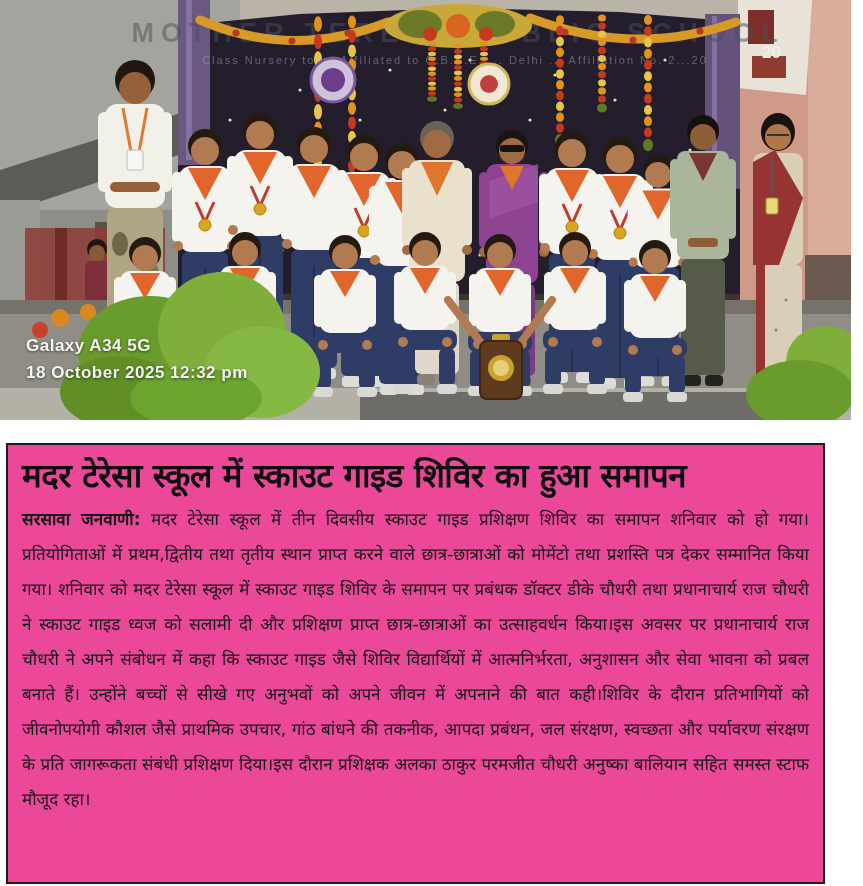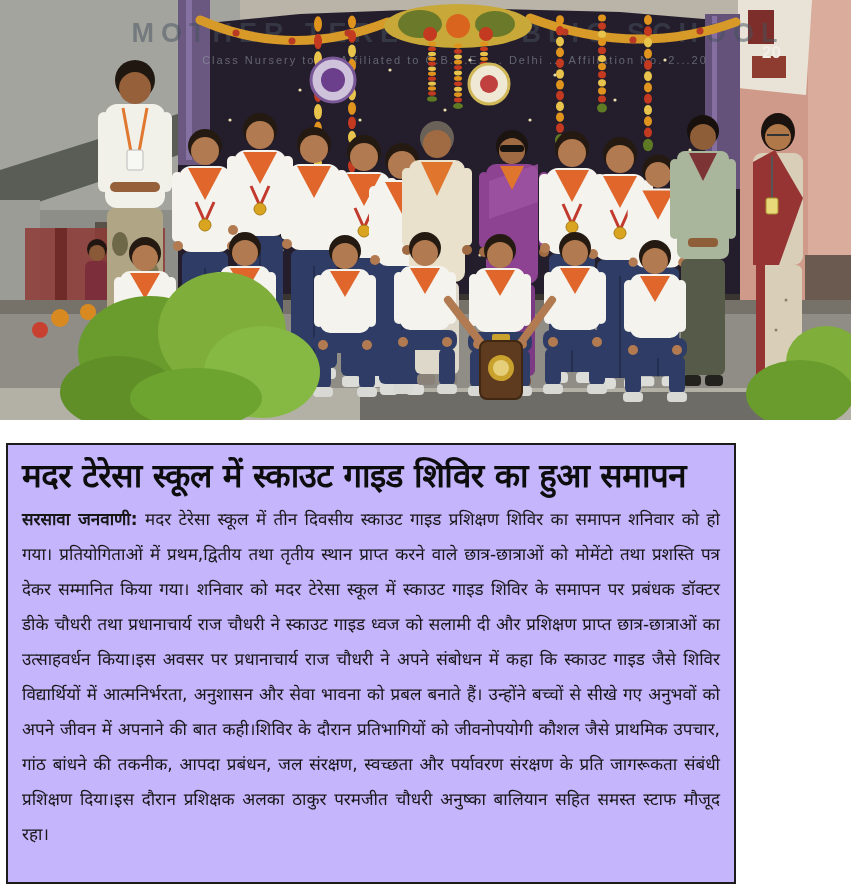--- a/index.html
+++ b/index.html
@@ -3,22 +3,22 @@
 <meta charset="utf-8">
 <style>
   * { margin:0; padding:0; box-sizing:border-box; }
   html,body { background:#ffffff; }
   body { width:863px; height:886px; position:relative; font-family:"Liberation Sans", sans-serif; overflow:hidden; }
   .photo-wrap { position:absolute; left:0; top:0; width:851px; height:420px; overflow:hidden; background:#b9b3a8; }
   .photo-wrap svg { display:block; }
   .watermark { position:absolute; left:26px; top:336px; color:#f4f4f2; text-shadow:0 1px 3px rgba(0,0,0,.55); font-weight:600; }
   .watermark .wm1 { font-size:17px; letter-spacing:.5px; }
   .watermark .wm2 { font-size:17px; margin-top:7px; letter-spacing:.5px; }
-  .article { position:absolute; left:6px; top:443px; width:730px; height:441px;
-             border:2px solid #1c1c1c; background:#c4b5fd; padding:10px 14px 8px 14px;
+  .article { position:absolute; left:6px; top:443px; width:819px; height:441px;
+             border:2px solid #1c1c1c; background:#ec4899; padding:10px 14px 8px 14px;
              font-family:"DejaVu Sans","Liberation Serif",serif; }
   .headline { font-size:33px; font-weight:700; color:#0d0d0d; letter-spacing:-0.5px; line-height:1.25; margin-bottom:6px; white-space:nowrap; }
   .bodytext { font-size:17px; line-height:35px; color:#171717; text-align:justify; }
   .dateline { font-weight:700; }
 </style>
 </head>
 <body>
 
 <div class="photo-wrap">
 <svg width="851" height="420" viewBox="0 0 851 420">
@@ -314,20 +314,24 @@
     <ellipse cx="262" cy="372" rx="58" ry="46" fill="#86b944"></ellipse>
     <ellipse cx="118" cy="392" rx="58" ry="36" fill="#5f8f26"></ellipse>
     <ellipse cx="196" cy="398" rx="66" ry="30" fill="#6da32f"></ellipse>
   </g>
   <g>
     <ellipse cx="826" cy="362" rx="40" ry="36" fill="#7fae3a"></ellipse>
     <ellipse cx="800" cy="394" rx="54" ry="34" fill="#699c2c"></ellipse>
   </g>
 </svg>
 
+<div class="watermark">
+  <div class="wm1">Galaxy A34 5G</div>
+  <div class="wm2">18 October 2025 12:32 pm</div>
+</div>
 </div>
 
 <div class="article">
   <div class="headline">मदर टेरेसा स्कूल में स्काउट गाइड शिविर का हुआ समापन</div>
   <div class="bodytext">
     <span class="dateline">सरसावा जनवाणी:</span>
     <span>मदर टेरेसा स्कूल में तीन दिवसीय स्काउट गाइड प्रशिक्षण शिविर का समापन शनिवार को हो गया। प्रतियोगिताओं में प्रथम,द्वितीय तथा तृतीय स्थान प्राप्त करने वाले छात्र-छात्राओं को मोमेंटो तथा प्रशस्ति पत्र देकर सम्मानित किया गया। शनिवार को मदर टेरेसा स्कूल में स्काउट गाइड शिविर के समापन पर प्रबंधक डॉक्टर डीके चौधरी तथा प्रधानाचार्य राज चौधरी ने स्काउट गाइड ध्वज को सलामी दी और प्रशिक्षण प्राप्त छात्र-छात्राओं का उत्साहवर्धन किया।इस अवसर पर प्रधानाचार्य राज चौधरी ने अपने संबोधन में कहा कि स्काउट गाइड जैसे शिविर विद्यार्थियों में आत्मनिर्भरता, अनुशासन और सेवा भावना को प्रबल बनाते हैं। उन्होंने बच्चों से सीखे गए अनुभवों को अपने जीवन में अपनाने की बात कही।शिविर के दौरान प्रतिभागियों को जीवनोपयोगी कौशल जैसे प्राथमिक उपचार, गांठ बांधने की तकनीक, आपदा प्रबंधन, जल संरक्षण, स्वच्छता और पर्यावरण संरक्षण के प्रति जागरूकता संबंधी प्रशिक्षण दिया।इस दौरान प्रशिक्षक अलका ठाकुर परमजीत चौधरी अनुष्का बालियान सहित समस्त स्टाफ मौजूद रहा।</span>
   </div>
 </div>
 

